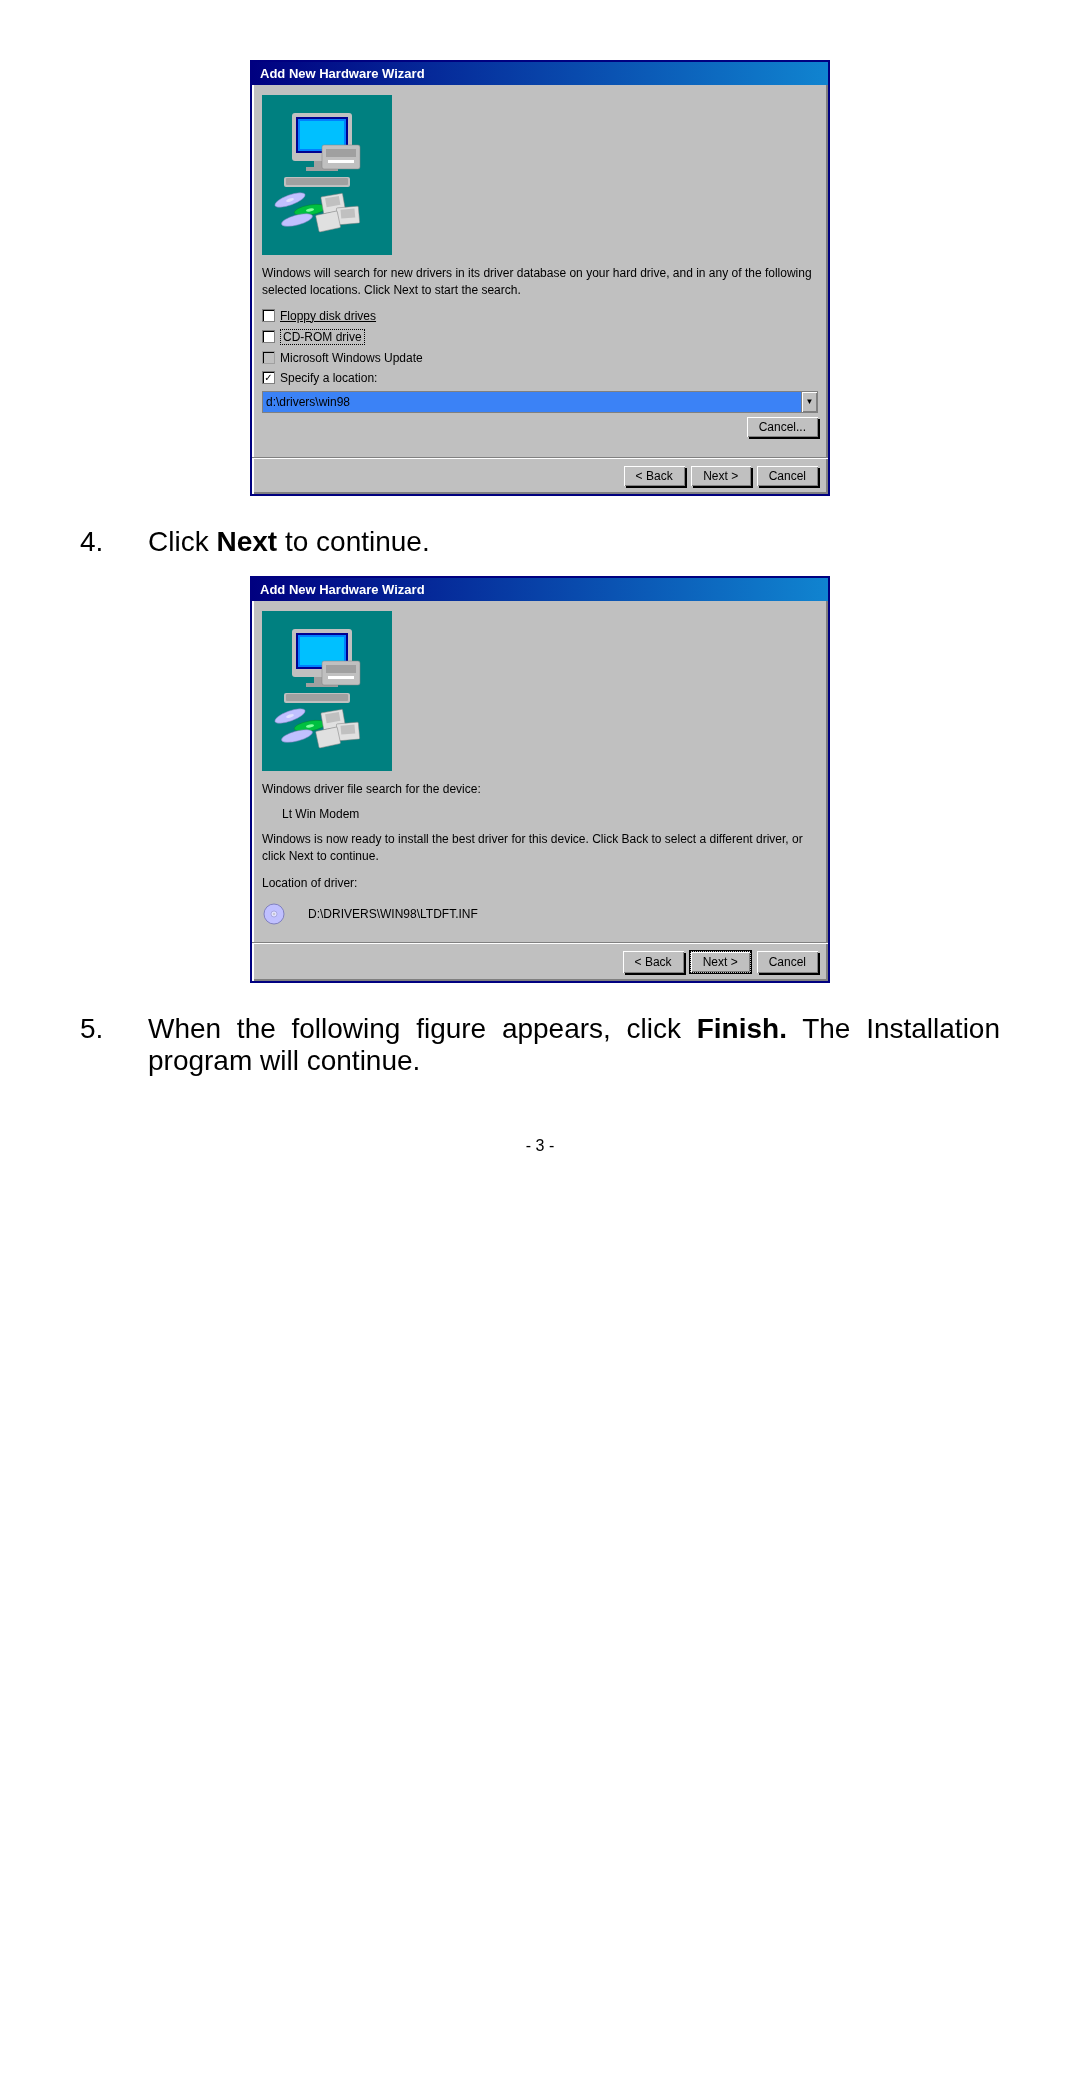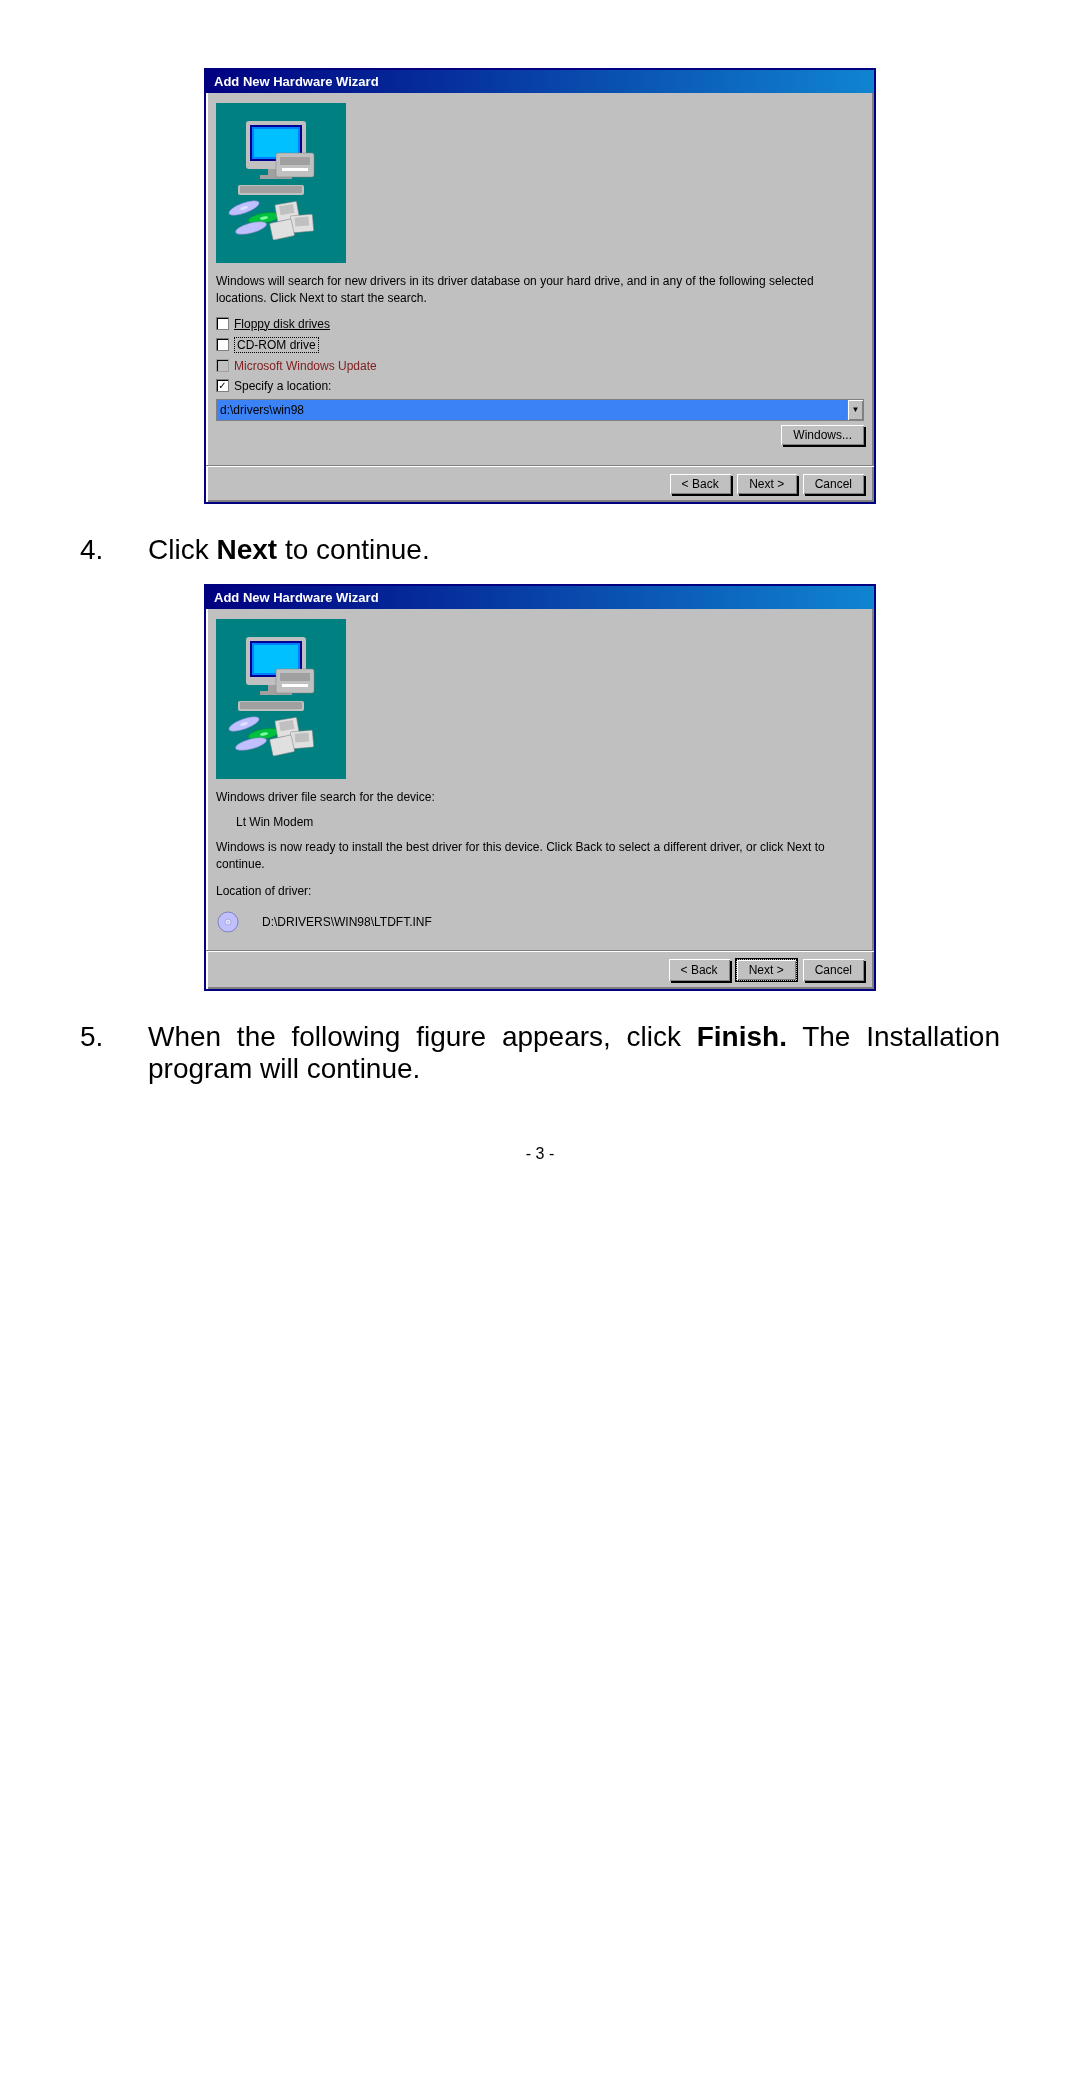--- a/index.html
+++ b/index.html
@@ -8,22 +8,22 @@
       background: #ffffff;
       font-family: Arial, sans-serif;
       width: 1080px;
       min-height: 2097px;
       padding: 60px 80px;
       color: #000;
     }
 
     
     .dialog {
-      width: 672px;
-      margin: 8px auto 30px auto;
+      width: 580px;
+      margin: 0 auto 30px auto;
       border: 2px solid #000080;
       background: #c0c0c0;
       box-shadow: 2px 2px 0 #ffffff inset, -2px -2px 0 #808080 inset;
     }
 
     .dialog-titlebar {
       background: linear-gradient(to right, #000080, #1084d0);
       color: #ffffff;
       font-size: 13px;
       font-weight: bold;
@@ -95,21 +95,21 @@
     .checkbox-label {
       font-size: 12px;
       font-family: 'Arial', sans-serif;
     }
 
     .checkbox-label.underline span {
       text-decoration: underline;
     }
 
     .checkbox-label.disabled {
-      color: #7f1d1d;
+      color: #000000;
     }
 
     .dropdown-win {
       display: flex;
       align-items: center;
       border: 1px solid #808080;
       background: #ffffff;
       box-shadow: 1px 1px 0 #000 inset;
       margin-bottom: 4px;
     }
@@ -309,21 +309,21 @@
         <div class="checkbox-win checked"></div>
         <span class="checkbox-label">Specify a location:</span>
       </div>
 
       <div class="dropdown-win">
         <input class="dropdown-input" type="text" value="d:\drivers\win98" style="">
         <div class="dropdown-arrow">▼</div>
       </div>
 
       <div class="browse-btn-row">
-        <button class="btn-win">Windows...</button>
+        <button class="btn-win">Cancel...</button>
       </div>
     </div>
   </div>
 
   <div class="dialog-separator"></div>
 
   <div class="dialog-buttons">
     <button class="btn-win">&lt; Back</button>
     <button class="btn-win">Next &gt;</button>
     <button class="btn-win">Cancel</button>

